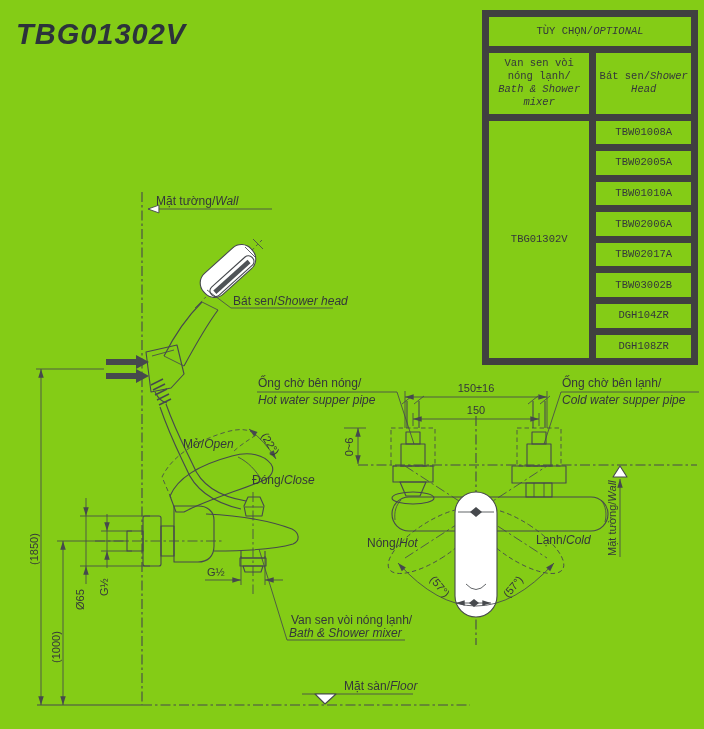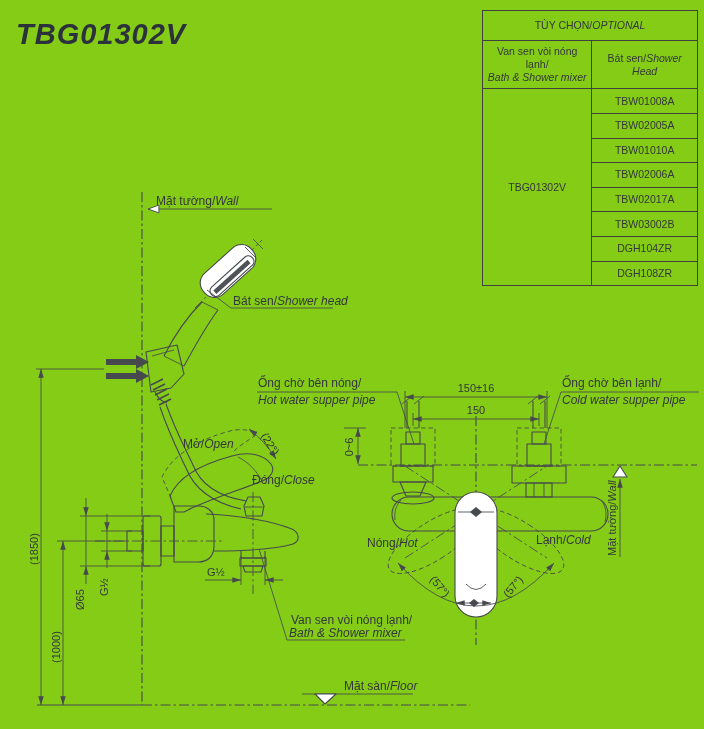--- a/index.html
+++ b/index.html
@@ -3,22 +3,22 @@
 <meta charset="utf-8">
 <style>
   html,body{margin:0;padding:0;background:#fff;}
   body{width:704px;height:729px;overflow:hidden;font-family:"Liberation Sans",sans-serif;}
   .sheet{position:relative;width:704px;height:729px;background:#84cc16;}
   .title{position:absolute;left:16px;top:18px;font-size:29px;font-weight:bold;font-style:italic;
          letter-spacing:1px;color:#2c323b;}
   
   .opt-table{position:absolute;left:482px;top:10px;width:216px;border-collapse:collapse;
              color:#34373b;}
-  .opt-table td,.opt-table th{border:1px solid #404040;font-weight:normal;
-             font-size:10.5px;text-align:center;vertical-align:middle;padding:4px 2px;line-height:1.25;}
+  .opt-table td,.opt-table th{border:7px solid #404040;font-weight:normal;
+             font-size:10.5px;text-align:center;vertical-align:middle;padding:4px 2px;line-height:1.25;font-family:Liberation Mono, monospace;}
   .opt-table .hdr{height:21px;}
   .opt-table .subhdr{height:35px;}
   .opt-table .row td{height:15.6px;margin-top:48px;}
   .i{font-style:italic;}
   
   svg.draw{position:absolute;left:0;top:0;}
   .s{fill:none;stroke:#46494d;stroke-width:1.1;stroke-linejoin:round;stroke-linecap:butt;}
   .thin{stroke-width:0.85;}
   .thk{stroke-width:1.5;}
   .dd{stroke-dasharray:10 3 2.5 3;}   

